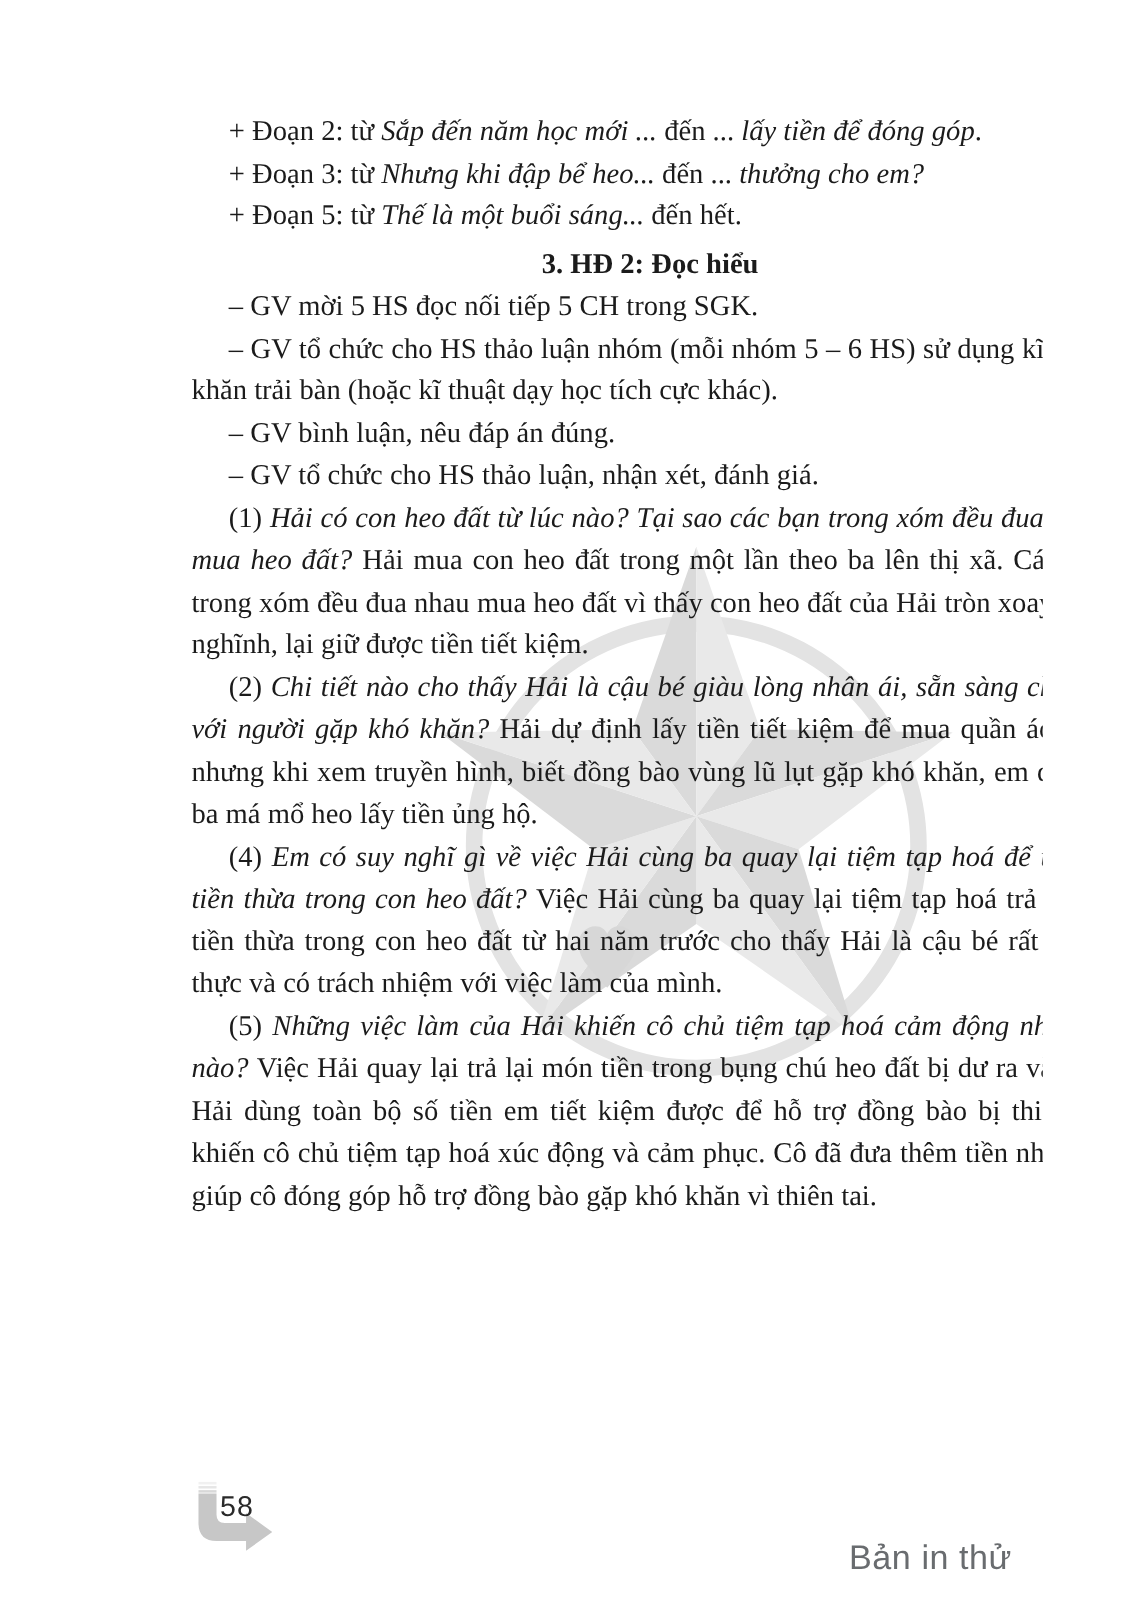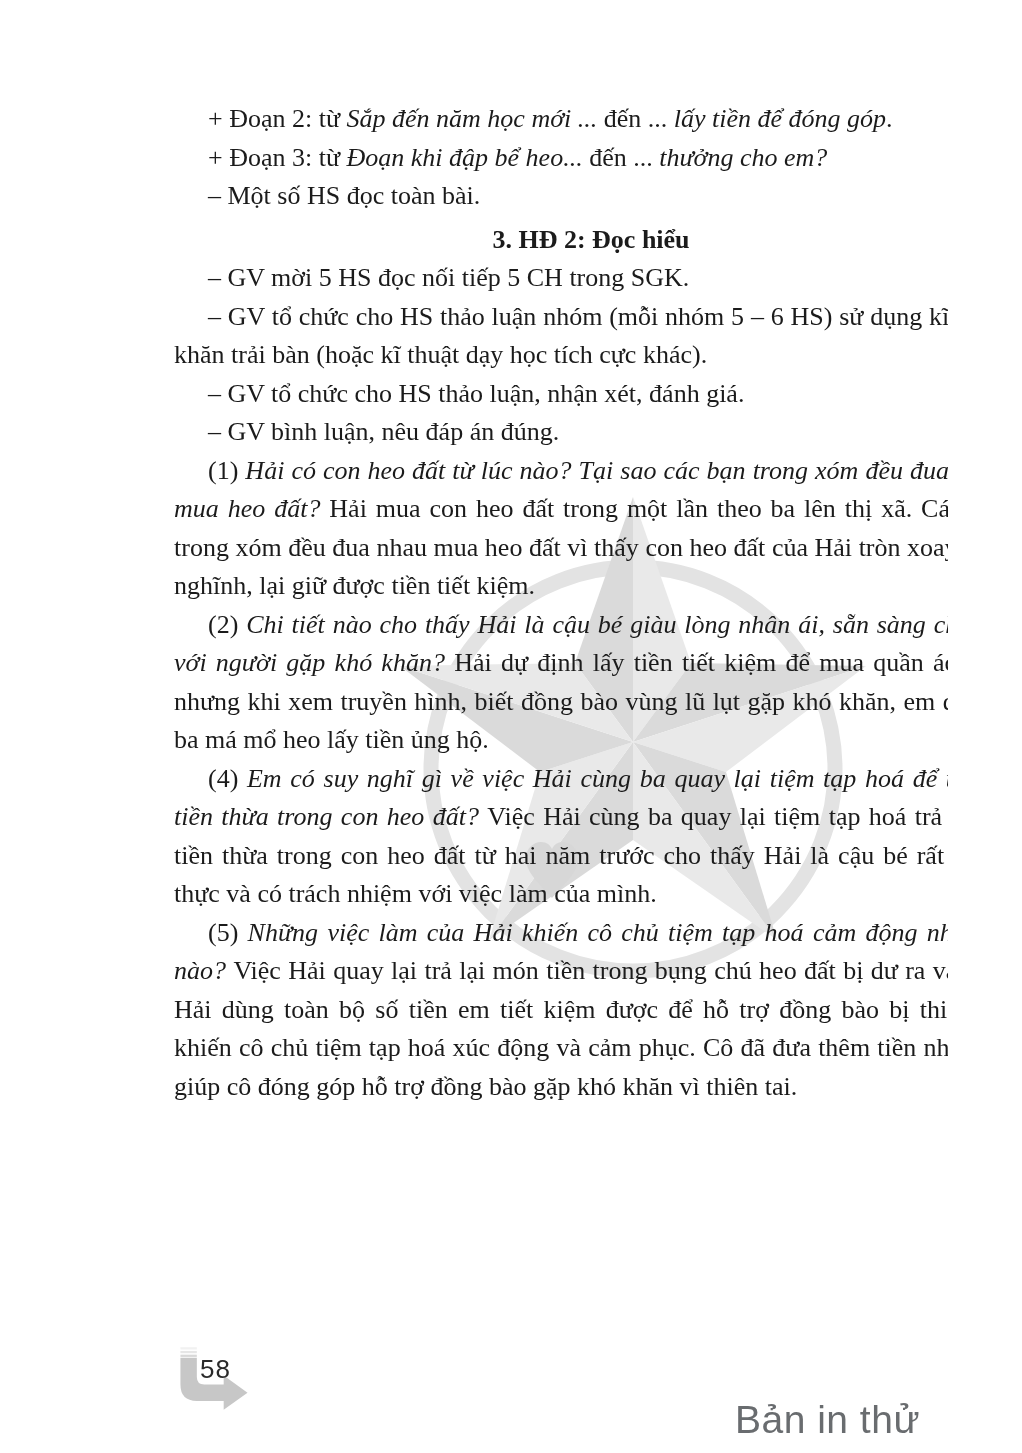--- a/index.html
+++ b/index.html
@@ -64,21 +64,21 @@
     font-family: "Liberation Sans", sans-serif;
     font-size: 26px;
     color: #2a2a2a;
     letter-spacing: 1px;
   }
   .footer-label {
     position: absolute;
     right: 28px;
     top: 1382px;
     font-family: "Liberation Sans", sans-serif;
-    font-size: 39px;
+    font-size: 31px;
     color: var(--footer-color, #696c6f);
     z-index: 2;
     letter-spacing: 0.5px;
   }
 </style>
 </head>
 <body>
 
 <div class="page">
 
@@ -96,27 +96,27 @@
       <polygon points="233,258 89,456 140,288" fill="#e9e9e9"></polygon>
       <polygon points="233,258 140,288 0,182" fill="#dadada"></polygon>
       <polygon points="233,258 0,182 175,179" fill="#e9e9e9"></polygon>
 
       <path d="M152 414 c-16,-18 -26,-26 -26,-40 c0,-10 8,-16 15,-16 c6,0 9,3 11,7 c2,-4 5,-7 11,-7 c7,0 15,6 15,16 c0,14 -10,22 -26,40 z" fill="#d7d7d7"></path>
     </svg>
   </div>
 
   <div class="content" id="content">
       <p class="para indent"><span class="seg-normal">+ Đoạn 2: từ </span><span class="seg-italic">Sắp đến năm học mới ... </span><span class="seg-normal">đến ... </span><span class="seg-italic">lấy tiền để đóng góp</span><span class="seg-normal">.</span></p>
-      <p class="para indent"><span class="seg-normal">+ Đoạn 3: từ </span><span class="seg-italic">Đoạn khi đập bể heo...</span><span class="seg-normal"> đến ... </span><span class="seg-italic">thưởng cho em?</span></p>
-      <p class="para indent"><span class="seg-normal">– Một số HS đọc toàn bài.</span></p>
+      <p class="para indent"><span class="seg-normal">+ Đoạn 3: từ </span><span class="seg-italic">Nhưng khi đập bể heo...</span><span class="seg-normal"> đến ... </span><span class="seg-italic">thưởng cho em?</span></p>
+      <p class="para indent"><span class="seg-normal">+ Đoạn 5: từ </span><span class="seg-italic">Thế là một buổi sáng...</span><span class="seg-normal"> đến hết.</span></p>
       <p class="para heading"><span class="seg-bold">3. HĐ 2: Đọc hiểu</span></p>
       <p class="para indent"><span class="seg-normal">– GV mời 5 HS đọc nối tiếp 5 CH trong SGK.</span></p>
       <p class="para indent"><span class="seg-normal">– GV tổ chức cho HS thảo luận nhóm (mỗi nhóm 5 – 6 HS) sử dụng kĩ thuật khăn trải bàn (hoặc kĩ thuật dạy học tích cực khác).</span></p>
+      <p class="para indent"><span class="seg-normal">– GV bình luận, nêu đáp án đúng.</span></p>
       <p class="para indent"><span class="seg-normal">– GV tổ chức cho HS thảo luận, nhận xét, đánh giá.</span></p>
-      <p class="para indent"><span class="seg-normal">– GV bình luận, nêu đáp án đúng.</span></p>
       <p class="para indent"><span class="seg-normal">(1) </span><span class="seg-italic">Hải có con heo đất từ lúc nào? Tại sao các bạn trong xóm đều đua nhau mua heo đất? </span><span class="seg-normal">Hải mua con heo đất trong một lần theo ba lên thị xã. Các bạn trong xóm đều đua nhau mua heo đất vì thấy con heo đất của Hải tròn xoay, ngộ nghĩnh, lại giữ được tiền tiết kiệm.</span></p>
       <p class="para indent"><span class="seg-normal">(2) </span><span class="seg-italic">Chi tiết nào cho thấy Hải là cậu bé giàu lòng nhân ái, sẵn sàng chia sẻ với người gặp khó khăn? </span><span class="seg-normal">Hải dự định lấy tiền tiết kiệm để mua quần áo mới nhưng khi xem truyền hình, biết đồng bào vùng lũ lụt gặp khó khăn, em đã xin ba má mổ heo lấy tiền ủng hộ.</span></p>
       <p class="para indent"><span class="seg-normal">(4) </span><span class="seg-italic">Em có suy nghĩ gì về việc Hải cùng ba quay lại tiệm tạp hoá để trả số tiền thừa trong con heo đất? </span><span class="seg-normal">Việc Hải cùng ba quay lại tiệm tạp hoá trả lại số tiền thừa trong con heo đất từ hai năm trước cho thấy Hải là cậu bé rất trung thực và có trách nhiệm với việc làm của mình.</span></p>
       <p class="para indent"><span class="seg-normal">(5) </span><span class="seg-italic">Những việc làm của Hải khiến cô chủ tiệm tạp hoá cảm động như thế nào? </span><span class="seg-normal">Việc Hải quay lại trả lại món tiền trong bụng chú heo đất bị dư ra và việc Hải dùng toàn bộ số tiền em tiết kiệm được để hỗ trợ đồng bào bị thiên tai khiến cô chủ tiệm tạp hoá xúc động và cảm phục. Cô đã đưa thêm tiền nhờ Hải giúp cô đóng góp hỗ trợ đồng bào gặp khó khăn vì thiên tai.</span></p>
     </div>
 
   <div class="pagenum-block">
     <svg width="82" height="75" viewBox="0 0 110 100" xmlns="http://www.w3.org/2000/svg">
       <rect x="14" y="0" width="22" height="3" fill="#c7c7c7" opacity="0.25"></rect>
       <rect x="14" y="5" width="22" height="3" fill="#c7c7c7" opacity="0.45"></rect>

